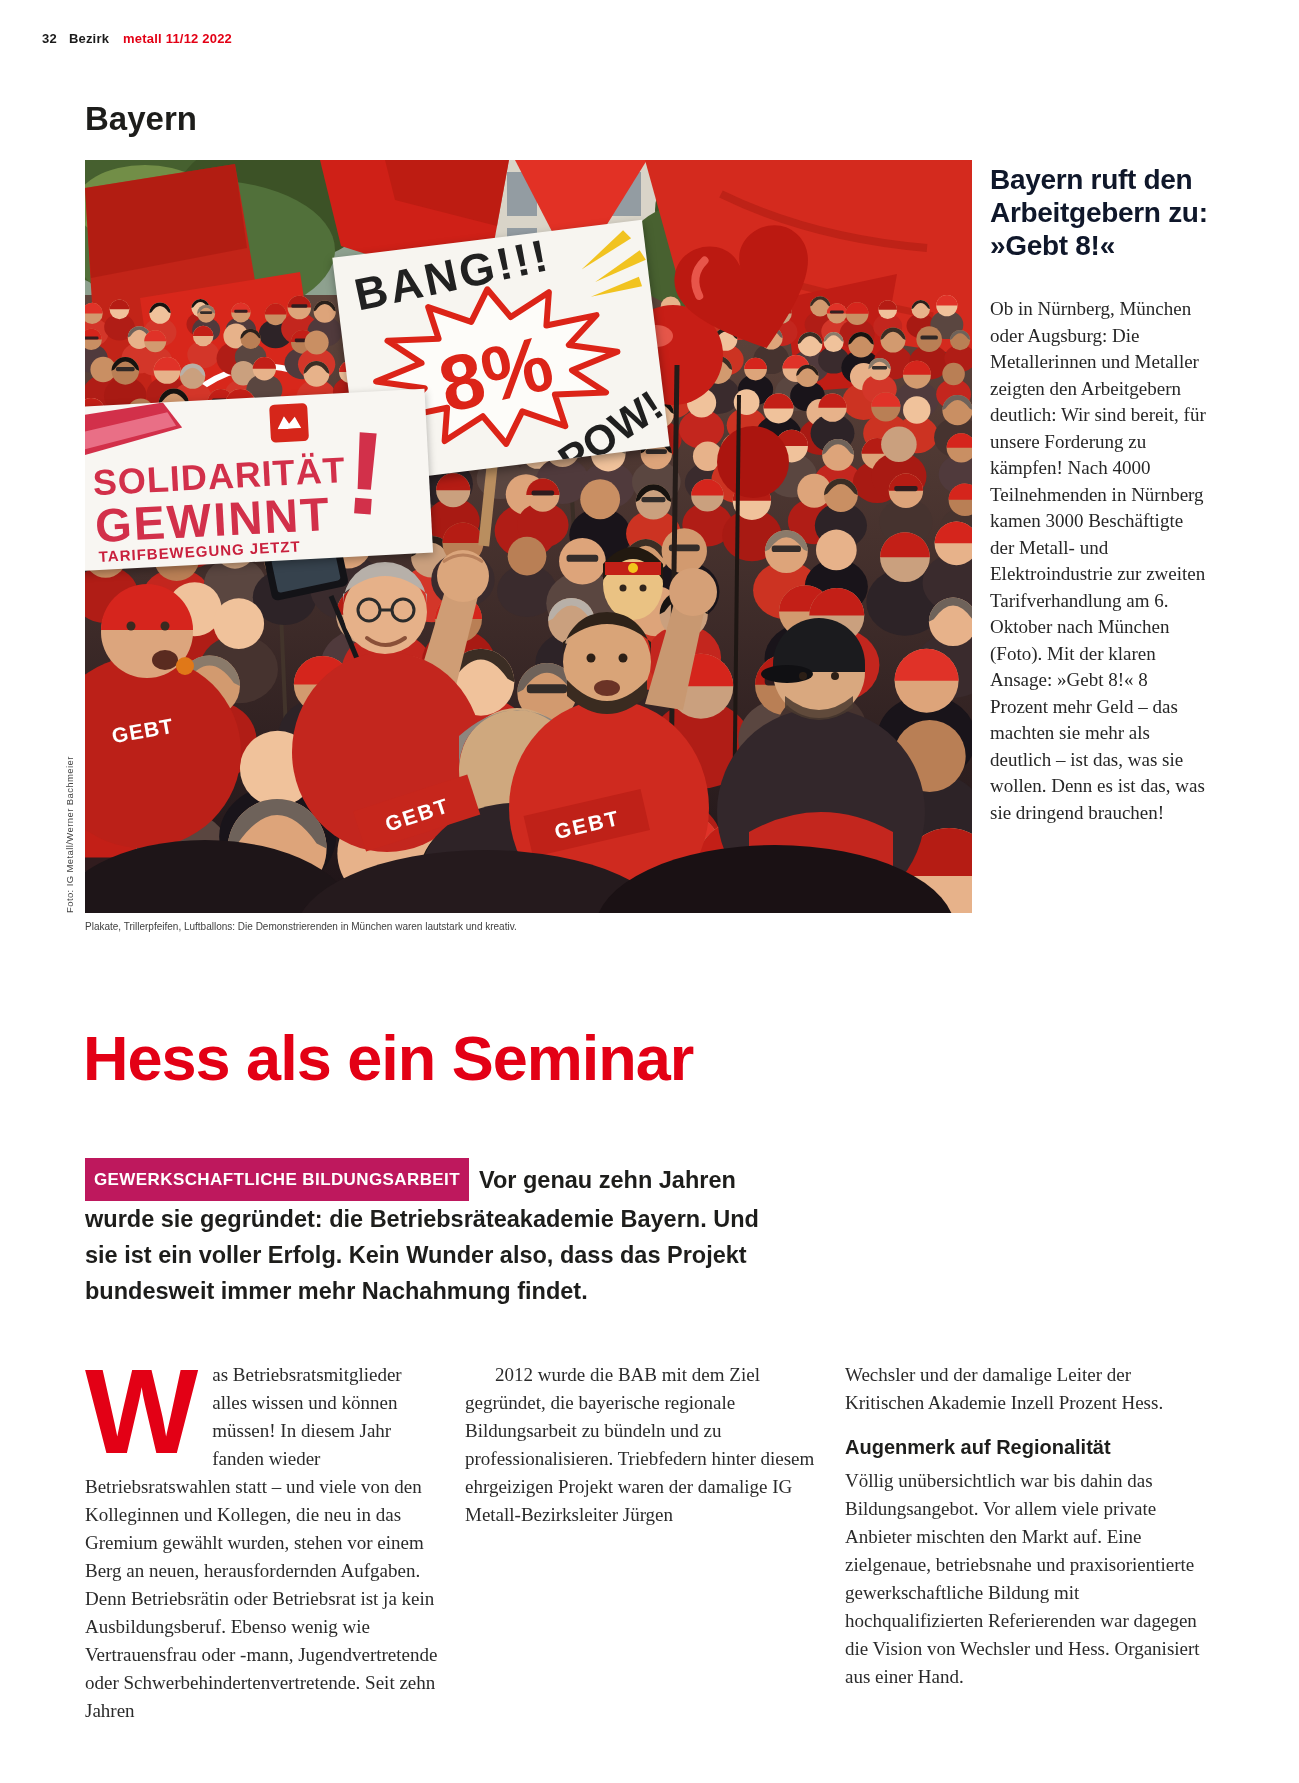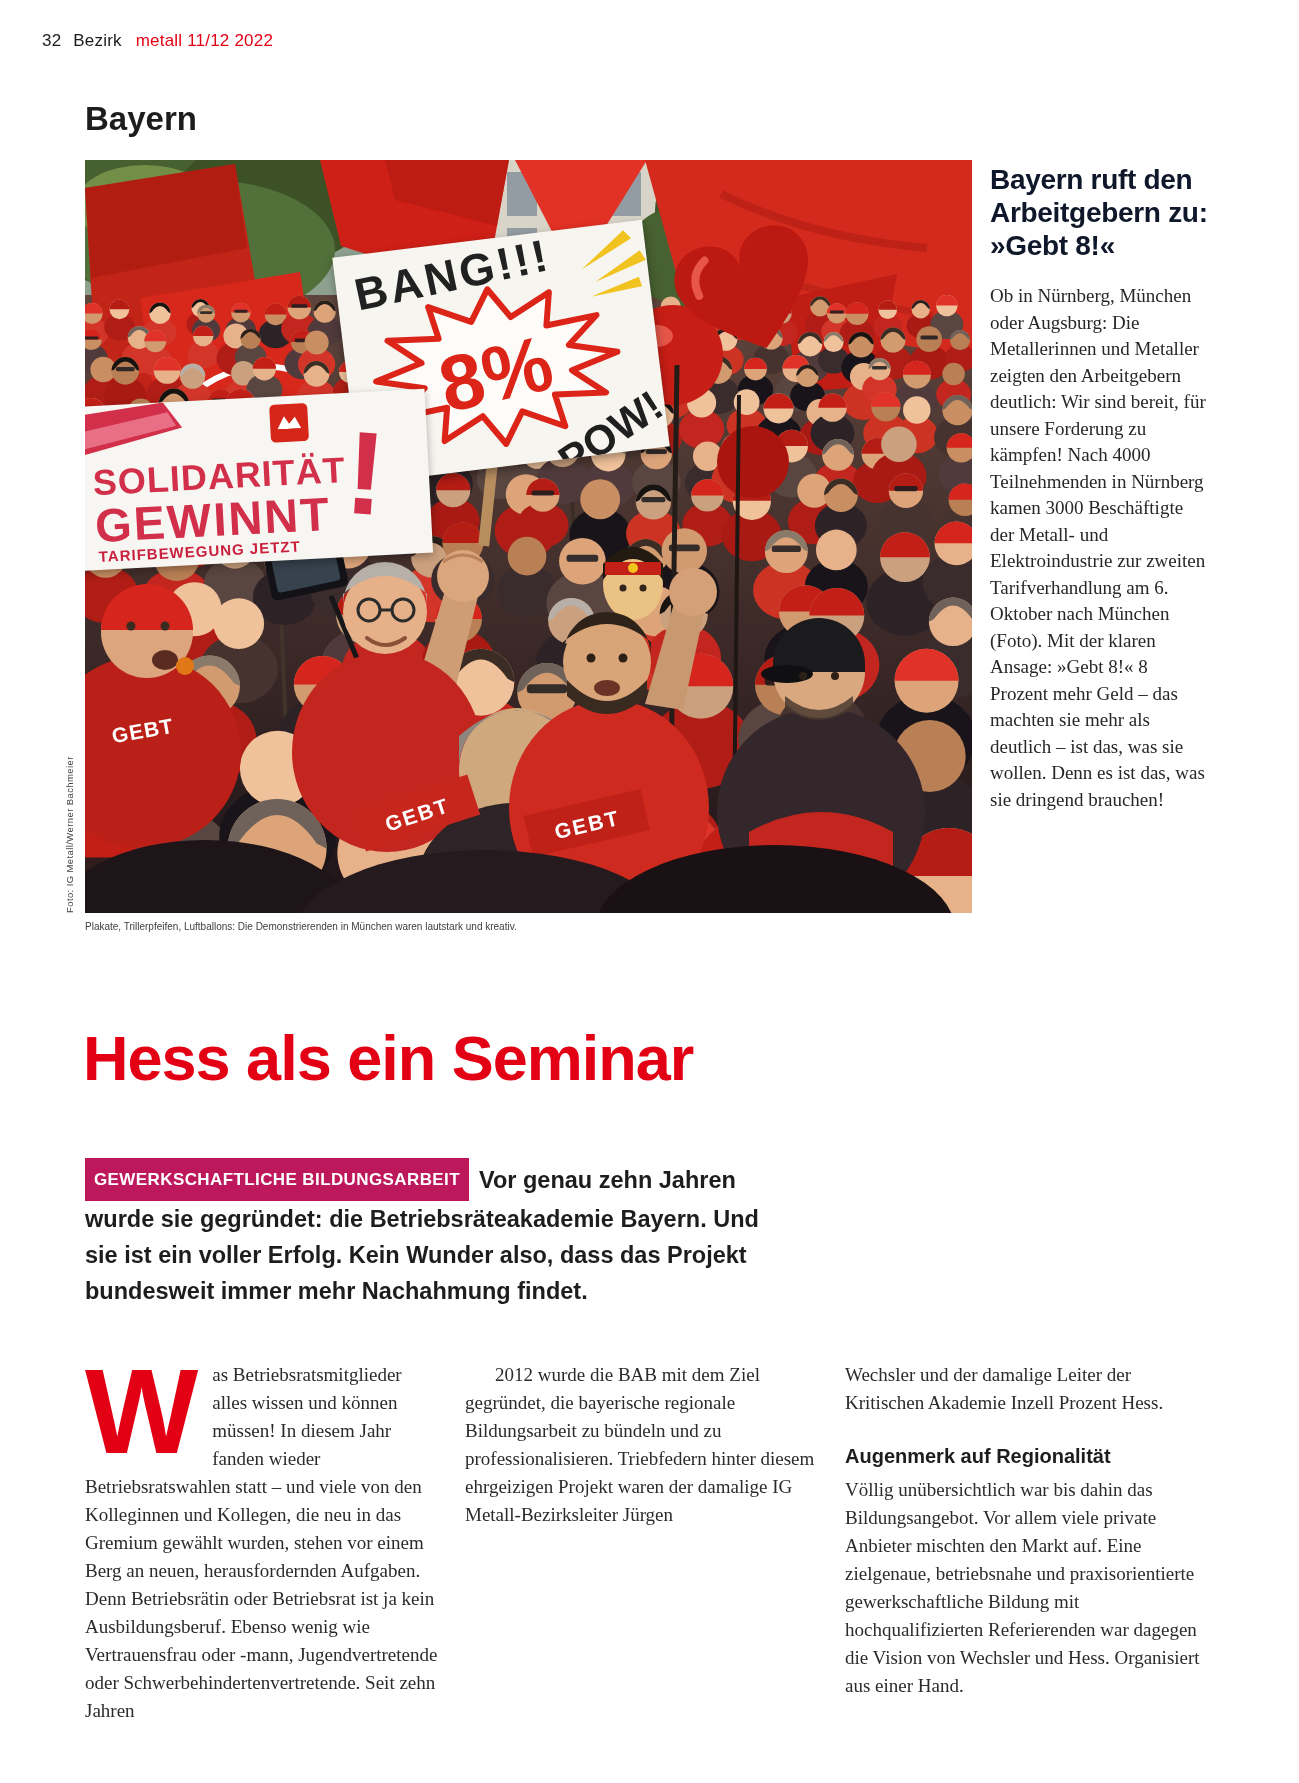--- a/index.html
+++ b/index.html
@@ -1,21 +1,21 @@
 <!DOCTYPE html>
 <html lang="de"><head>
 <meta charset="utf-8">
 <style>
   *{margin:0;padding:0;box-sizing:border-box}
   html,body{background:#fff}
   body{font-family:"Liberation Sans",sans-serif;color:#1d1d1b}
   .page{position:relative;width:1299px;height:1783px;background:#fff;overflow:hidden;margin:0 auto}
 
   
-  .hdr{position:absolute;left:42px;top:31px;font-size:17px;font-weight:normal;letter-spacing:.2px;color:#1b1b1b}
+  .hdr{position:absolute;left:42px;top:31px;font-size:13px;font-weight:bold;letter-spacing:.2px;color:#1b1b1b}
   .hdr .sec{margin-left:12px}
   .hdr .issue{margin-left:14px;color:#e30015}
 
   .region{position:absolute;left:85px;top:100px;font-size:33px;font-weight:bold;color:#1d1d1b}
 
   
   .photo{position:absolute;left:85px;top:160px;width:887px;height:753px;overflow:hidden;background:#3a2a26}
   .photo svg.base{position:absolute;left:0;top:0;width:100%;height:100%}
   .credit{position:absolute;left:64px;top:913px;transform-origin:0 0;transform:rotate(-90deg);font-size:9.5px;color:#454545;letter-spacing:.4px;white-space:nowrap}
   .caption{position:absolute;left:85px;top:921px;width:887px;font-size:10px;color:#404040}
@@ -33,32 +33,32 @@
   .soli-logo::after{content:"";position:absolute;left:7px;top:12px;width:24px;height:13px;background:#fff;
     clip-path:polygon(0 100%,30% 0,50% 60%,75% 10%,100% 100%)}
   .soli-l1{position:absolute;left:22px;top:56px;font-size:36px;font-weight:bold;color:#d2304a;letter-spacing:1px}
   .soli-l2{position:absolute;left:22px;top:92px;font-size:47px;font-weight:bold;color:#d2304a;letter-spacing:2px}
   .soli-l3{position:absolute;left:24px;top:142px;font-size:15px;font-weight:bold;color:#c9203d;letter-spacing:1px}
   .soli-ex{position:absolute;right:44px;top:22px;font-size:118px;line-height:1;font-weight:bold;color:#d2304a;transform:rotate(7deg)}
 
   
   .sidebar{position:absolute;left:990px;top:163px;width:252px}
   .sb-title{font-size:28px;line-height:33px;font-weight:bold;color:#0f172a;letter-spacing:-.3px}
-  .sb-body{margin-top:21px;width:218px;font-family:"Liberation Serif",serif;font-size:19px;line-height:26.5px;color:#272727}
+  .sb-body{margin-top:34px;width:218px;font-family:"Liberation Serif",serif;font-size:19px;line-height:26.5px;color:#272727}
 
   
   .headline{position:absolute;left:83px;top:1022px;font-size:63px;font-weight:bold;color:#e30015;letter-spacing:-1px}
   .intro{position:absolute;left:85px;top:1158px;width:700px;font-size:23.5px;line-height:36px;font-weight:bold;color:#1d1d1b}
   .kicker{display:inline-block;background:#be185d;color:#fff;font-size:17px;font-weight:bold;padding:4px 9px 3px;letter-spacing:.4px;vertical-align:3px;margin-right:10px}
 
   .cols{position:absolute;left:85px;top:1361px;display:flex;gap:24px}
   .col{width:356px;font-family:"Liberation Serif",serif;font-size:19px;line-height:28px;color:#2b2b2b}
   .dropcap{float:left;font-family:"Liberation Sans",sans-serif;color:#e30015;font-weight:bold;font-size:120px;line-height:88px;margin:6px 14px 0 0}
   .col p.ind{text-indent:30px}
-  .subhead{font-family:"Liberation Sans",sans-serif;font-weight:bold;font-size:20px;color:#1d1d1b;margin:25px 0 6px}
+  .subhead{font-family:"Liberation Sans",sans-serif;font-weight:bold;font-size:20px;color:#1d1d1b;margin:16px 0 6px}
 </style>
 </head>
 <body>
 
 <div class="page">
 
   <div class="hdr">
     <span>32</span><span class="sec">Bezirk</span><span class="issue">metall 11/12 2022</span>
   </div>
 

